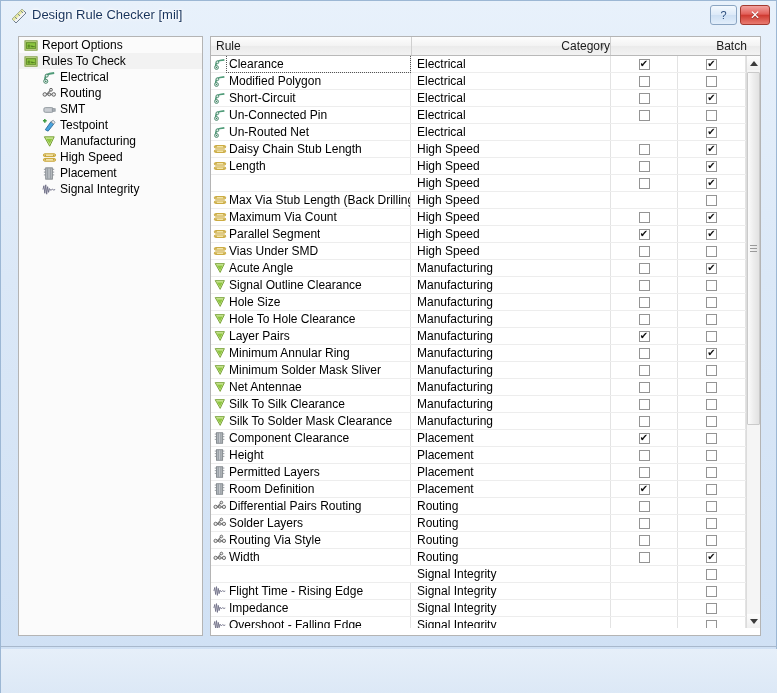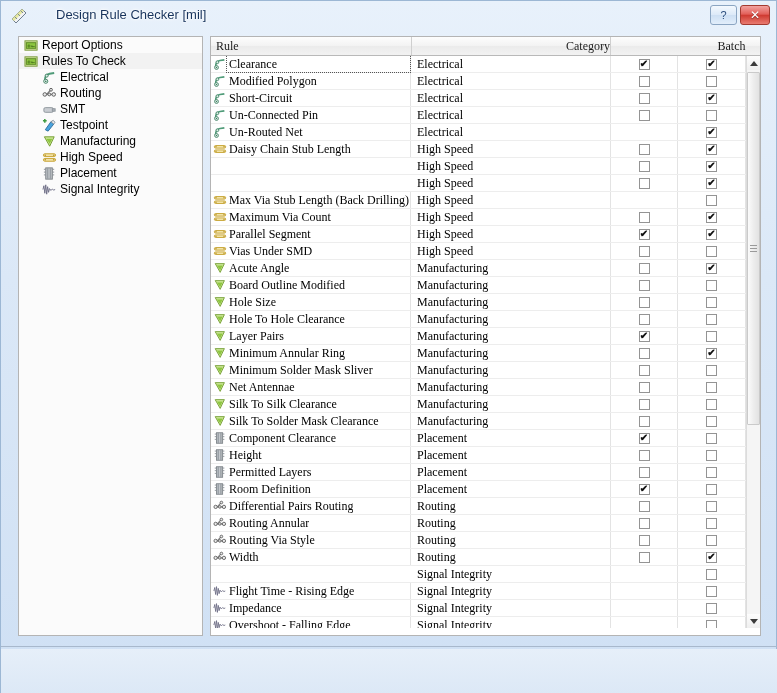--- a/index.html
+++ b/index.html
@@ -21,21 +21,20 @@
     position:absolute;left:0;top:0;width:777px;height:30px;
   }
   #title-icon{
     position:absolute;left:10px;top:7px;width:16px;height:16px;
   }
   #title-text{
     position:absolute;left:31px;top:6px;
     font-size:13px;color:#17335c;
     text-shadow:0 0 3px #fff,0 0 6px #fff,0 0 2px #fff;
     white-space:nowrap;
-    margin-left:24px;
   }
   .titlebtn{
     position:absolute;top:4px;height:20px;
     border:1px solid #8ba5c2;border-radius:3px;
     box-sizing:border-box;cursor:default;
     display:flex;align-items:center;justify-content:center;
     font-size:11px;color:#2b4e7e;
   }
   #btn-help{
     left:709px;width:27px;
@@ -69,21 +68,20 @@
     display:flex;align-items:center;justify-content:center;
   }
   .tree-lvl0{padding-left:4px;}
   .tree-lvl1{padding-left:22px;}
 
   
   #list{
     position:absolute;left:208px;top:5px;width:551px;height:600px;
     border:1px solid #b4b4b4;box-sizing:border-box;background:#fff;
     overflow:hidden;
-    font-family:Liberation Serif, serif;
   }
   #hdr{
     position:absolute;left:0;top:0;width:549px;height:19px;
     background:linear-gradient(180deg,#fdfdfd 0%,#f3f3f3 48%,#ebebeb 49%,#f2f2f2 100%);
     border-bottom:1px solid #b9b9b9;box-sizing:border-box;
   }
   .hcell{
     position:absolute;top:0;height:18px;line-height:18px;
     font-size:12px;color:#1b1b1b;box-sizing:border-box;
     border-right:1px solid #cfcfcf;
@@ -445,113 +443,126 @@
             </div>
             <div class="c-cat">High Speed</div>
             <div class="c-online">
               <span class="cb"></span>
             </div>
             <div class="c-batch">
               <span class="cb on"></span>
             </div>
           </div>
           <div class="row">
-            <div class="c-cat">High Speed</div>
-            <div class="c-online">
-              <span class="cb"></span>
-            </div>
-            <div class="c-batch">
-              <span class="cb on"></span>
-            </div>
-          </div>
-          <div class="row">
-            <div class="c-cat">High Speed</div>
-            <div class="c-online">
-              <span class="cb"></span>
-            </div>
-            <div class="c-batch">
-              <span class="cb on"></span>
-            </div>
-          </div>
-          <div class="row">
             <div class="c-rule">
               <span class="rico">
                 <svg width="14" height="14" viewBox="0 0 16 16">
                   <rect x="1.5" y="4" width="13" height="3" rx="1.5" fill="#f2e3a6" stroke="#c6a12e"></rect>
                   <rect x="1.5" y="9" width="13" height="3" rx="1.5" fill="#f2e3a6" stroke="#c6a12e"></rect>
                   <circle cx="3.4" cy="5.5" r="0.8" fill="#b08d1d"></circle>
                   <circle cx="12.6" cy="5.5" r="0.8" fill="#b08d1d"></circle>
                   <circle cx="3.4" cy="10.5" r="0.8" fill="#b08d1d"></circle>
                   <circle cx="12.6" cy="10.5" r="0.8" fill="#b08d1d"></circle>
                 </svg>
               </span>
-              <span class="lbl">Max Via Stub Length (Back Drilling)</span>
+              <span class="lbl">Length</span>
             </div>
             <div class="c-cat">High Speed</div>
-            <div class="c-online"></div>
-            <div class="c-batch">
-              <span class="cb"></span>
+            <div class="c-online">
+              <span class="cb"></span>
+            </div>
+            <div class="c-batch">
+              <span class="cb on"></span>
+            </div>
+          </div>
+          <div class="row">
+            <div class="c-cat">High Speed</div>
+            <div class="c-online">
+              <span class="cb"></span>
+            </div>
+            <div class="c-batch">
+              <span class="cb on"></span>
             </div>
           </div>
           <div class="row">
             <div class="c-rule">
               <span class="rico">
                 <svg width="14" height="14" viewBox="0 0 16 16">
                   <rect x="1.5" y="4" width="13" height="3" rx="1.5" fill="#f2e3a6" stroke="#c6a12e"></rect>
                   <rect x="1.5" y="9" width="13" height="3" rx="1.5" fill="#f2e3a6" stroke="#c6a12e"></rect>
                   <circle cx="3.4" cy="5.5" r="0.8" fill="#b08d1d"></circle>
                   <circle cx="12.6" cy="5.5" r="0.8" fill="#b08d1d"></circle>
                   <circle cx="3.4" cy="10.5" r="0.8" fill="#b08d1d"></circle>
                   <circle cx="12.6" cy="10.5" r="0.8" fill="#b08d1d"></circle>
                 </svg>
               </span>
-              <span class="lbl">Maximum Via Count</span>
+              <span class="lbl">Max Via Stub Length (Back Drilling)</span>
             </div>
             <div class="c-cat">High Speed</div>
-            <div class="c-online">
-              <span class="cb"></span>
-            </div>
-            <div class="c-batch">
-              <span class="cb on"></span>
+            <div class="c-online"></div>
+            <div class="c-batch">
+              <span class="cb"></span>
             </div>
           </div>
           <div class="row">
             <div class="c-rule">
               <span class="rico">
                 <svg width="14" height="14" viewBox="0 0 16 16">
                   <rect x="1.5" y="4" width="13" height="3" rx="1.5" fill="#f2e3a6" stroke="#c6a12e"></rect>
                   <rect x="1.5" y="9" width="13" height="3" rx="1.5" fill="#f2e3a6" stroke="#c6a12e"></rect>
                   <circle cx="3.4" cy="5.5" r="0.8" fill="#b08d1d"></circle>
                   <circle cx="12.6" cy="5.5" r="0.8" fill="#b08d1d"></circle>
                   <circle cx="3.4" cy="10.5" r="0.8" fill="#b08d1d"></circle>
                   <circle cx="12.6" cy="10.5" r="0.8" fill="#b08d1d"></circle>
                 </svg>
               </span>
-              <span class="lbl">Parallel Segment</span>
+              <span class="lbl">Maximum Via Count</span>
             </div>
             <div class="c-cat">High Speed</div>
             <div class="c-online">
-              <span class="cb on"></span>
+              <span class="cb"></span>
             </div>
             <div class="c-batch">
               <span class="cb on"></span>
             </div>
           </div>
           <div class="row">
             <div class="c-rule">
               <span class="rico">
                 <svg width="14" height="14" viewBox="0 0 16 16">
                   <rect x="1.5" y="4" width="13" height="3" rx="1.5" fill="#f2e3a6" stroke="#c6a12e"></rect>
                   <rect x="1.5" y="9" width="13" height="3" rx="1.5" fill="#f2e3a6" stroke="#c6a12e"></rect>
                   <circle cx="3.4" cy="5.5" r="0.8" fill="#b08d1d"></circle>
                   <circle cx="12.6" cy="5.5" r="0.8" fill="#b08d1d"></circle>
                   <circle cx="3.4" cy="10.5" r="0.8" fill="#b08d1d"></circle>
                   <circle cx="12.6" cy="10.5" r="0.8" fill="#b08d1d"></circle>
                 </svg>
               </span>
+              <span class="lbl">Parallel Segment</span>
+            </div>
+            <div class="c-cat">High Speed</div>
+            <div class="c-online">
+              <span class="cb on"></span>
+            </div>
+            <div class="c-batch">
+              <span class="cb on"></span>
+            </div>
+          </div>
+          <div class="row">
+            <div class="c-rule">
+              <span class="rico">
+                <svg width="14" height="14" viewBox="0 0 16 16">
+                  <rect x="1.5" y="4" width="13" height="3" rx="1.5" fill="#f2e3a6" stroke="#c6a12e"></rect>
+                  <rect x="1.5" y="9" width="13" height="3" rx="1.5" fill="#f2e3a6" stroke="#c6a12e"></rect>
+                  <circle cx="3.4" cy="5.5" r="0.8" fill="#b08d1d"></circle>
+                  <circle cx="12.6" cy="5.5" r="0.8" fill="#b08d1d"></circle>
+                  <circle cx="3.4" cy="10.5" r="0.8" fill="#b08d1d"></circle>
+                  <circle cx="12.6" cy="10.5" r="0.8" fill="#b08d1d"></circle>
+                </svg>
+              </span>
               <span class="lbl">Vias Under SMD</span>
             </div>
             <div class="c-cat">High Speed</div>
             <div class="c-online">
               <span class="cb"></span>
             </div>
             <div class="c-batch">
               <span class="cb"></span>
             </div>
           </div>
@@ -574,21 +585,21 @@
             </div>
           </div>
           <div class="row">
             <div class="c-rule">
               <span class="rico">
                 <svg width="14" height="14" viewBox="0 0 16 16">
                   <path d="M2.5 3 L13 3 L8.2 13 Z" fill="#cfe89a" stroke="#6f9a2c"></path>
                   <path d="M4.5 5 L11 5 L8.2 10.5 Z" fill="#8dc63f" stroke="none"></path>
                 </svg>
               </span>
-              <span class="lbl">Board Outline Modified</span>
+              <span class="lbl">Signal Outline Clearance</span>
             </div>
             <div class="c-cat">Manufacturing</div>
             <div class="c-online">
               <span class="cb"></span>
             </div>
             <div class="c-batch">
               <span class="cb"></span>
             </div>
           </div>
           <div class="row">
@@ -862,21 +873,21 @@
               <span class="rico">
                 <svg width="14" height="14" viewBox="0 0 16 16">
                   <line x1="2.5" y1="9" x2="13" y2="9" stroke="#7b7b7b" stroke-width="1.4"></line>
                   <line x1="5" y1="9" x2="9" y2="4.5" stroke="#7b7b7b" stroke-width="1.4"></line>
                   <circle cx="3" cy="9" r="1.9" fill="#e9e9e9" stroke="#5a5a5a"></circle>
                   <circle cx="12.5" cy="9" r="1.9" fill="#e9e9e9" stroke="#5a5a5a"></circle>
                   <circle cx="7.8" cy="9" r="1.5" fill="#e9e9e9" stroke="#5a5a5a"></circle>
                   <circle cx="9.6" cy="4" r="1.5" fill="#e9e9e9" stroke="#5a5a5a"></circle>
                 </svg>
               </span>
-              <span class="lbl">Routing Annular</span>
+              <span class="lbl">Solder Layers</span>
             </div>
             <div class="c-cat">Routing</div>
             <div class="c-online">
               <span class="cb"></span>
             </div>
             <div class="c-batch">
               <span class="cb"></span>
             </div>
           </div>
           <div class="row">

